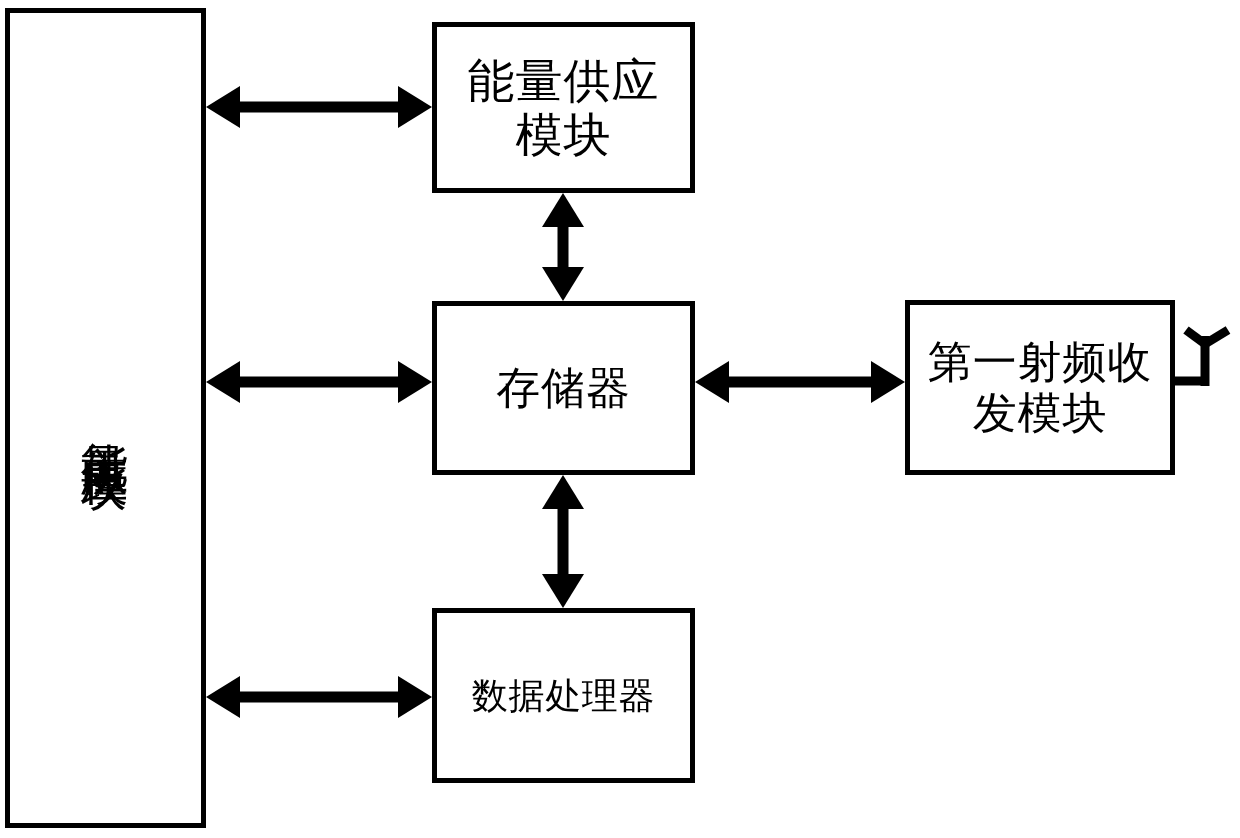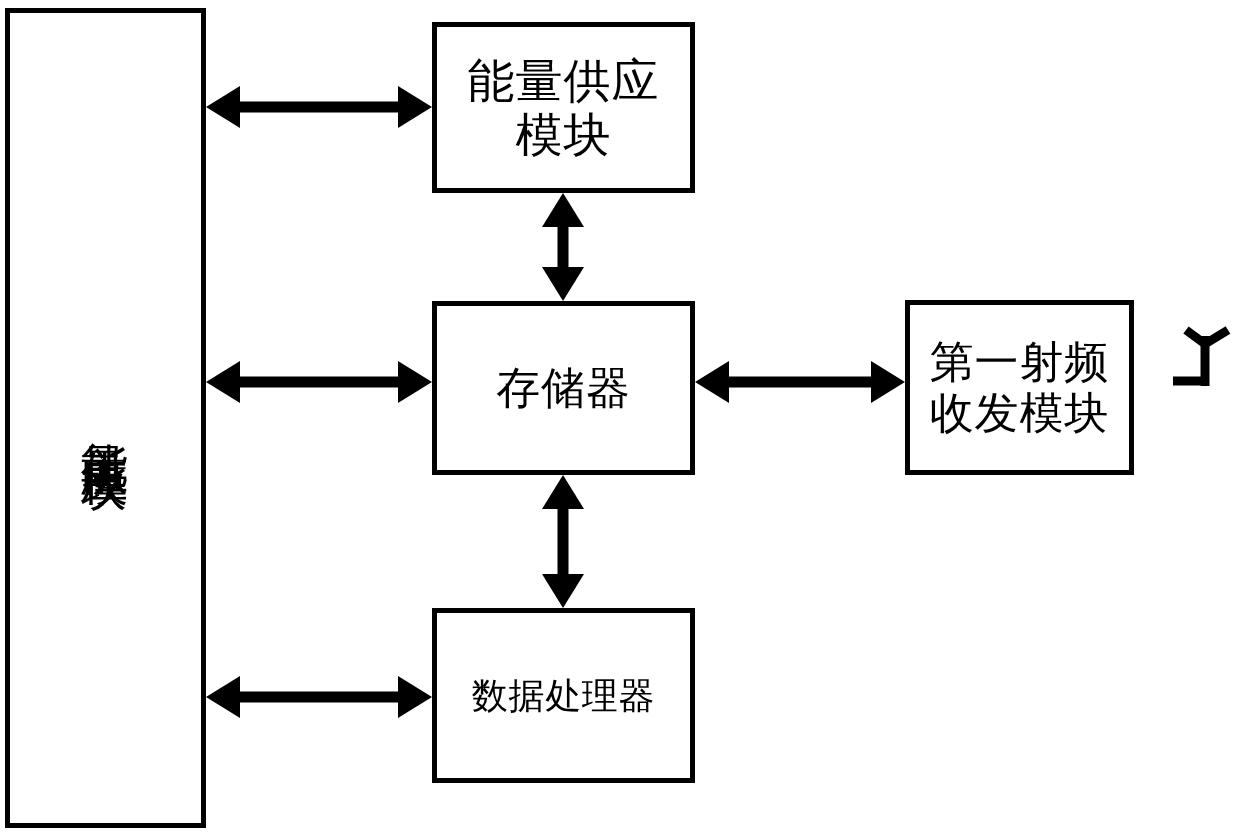--- a/index.html
+++ b/index.html
@@ -75,21 +75,21 @@
     top: 608px;
     width: 263px;
     height: 175px;
   }
   #blk-processor .block-label { font-size: 36px; max-width: 215px; }
 
   
   #blk-rf {
     left: 905px;
     top: 300px;
-    width: 229px;
+    width: 270px;
     height: 175px;
   }
   #blk-rf .block-label { font-size: 44px; max-width: 235px; }
 
   
   #arrow-layer {
     position: absolute;
     left: 0;
     top: 0;
     width: 1240px;

